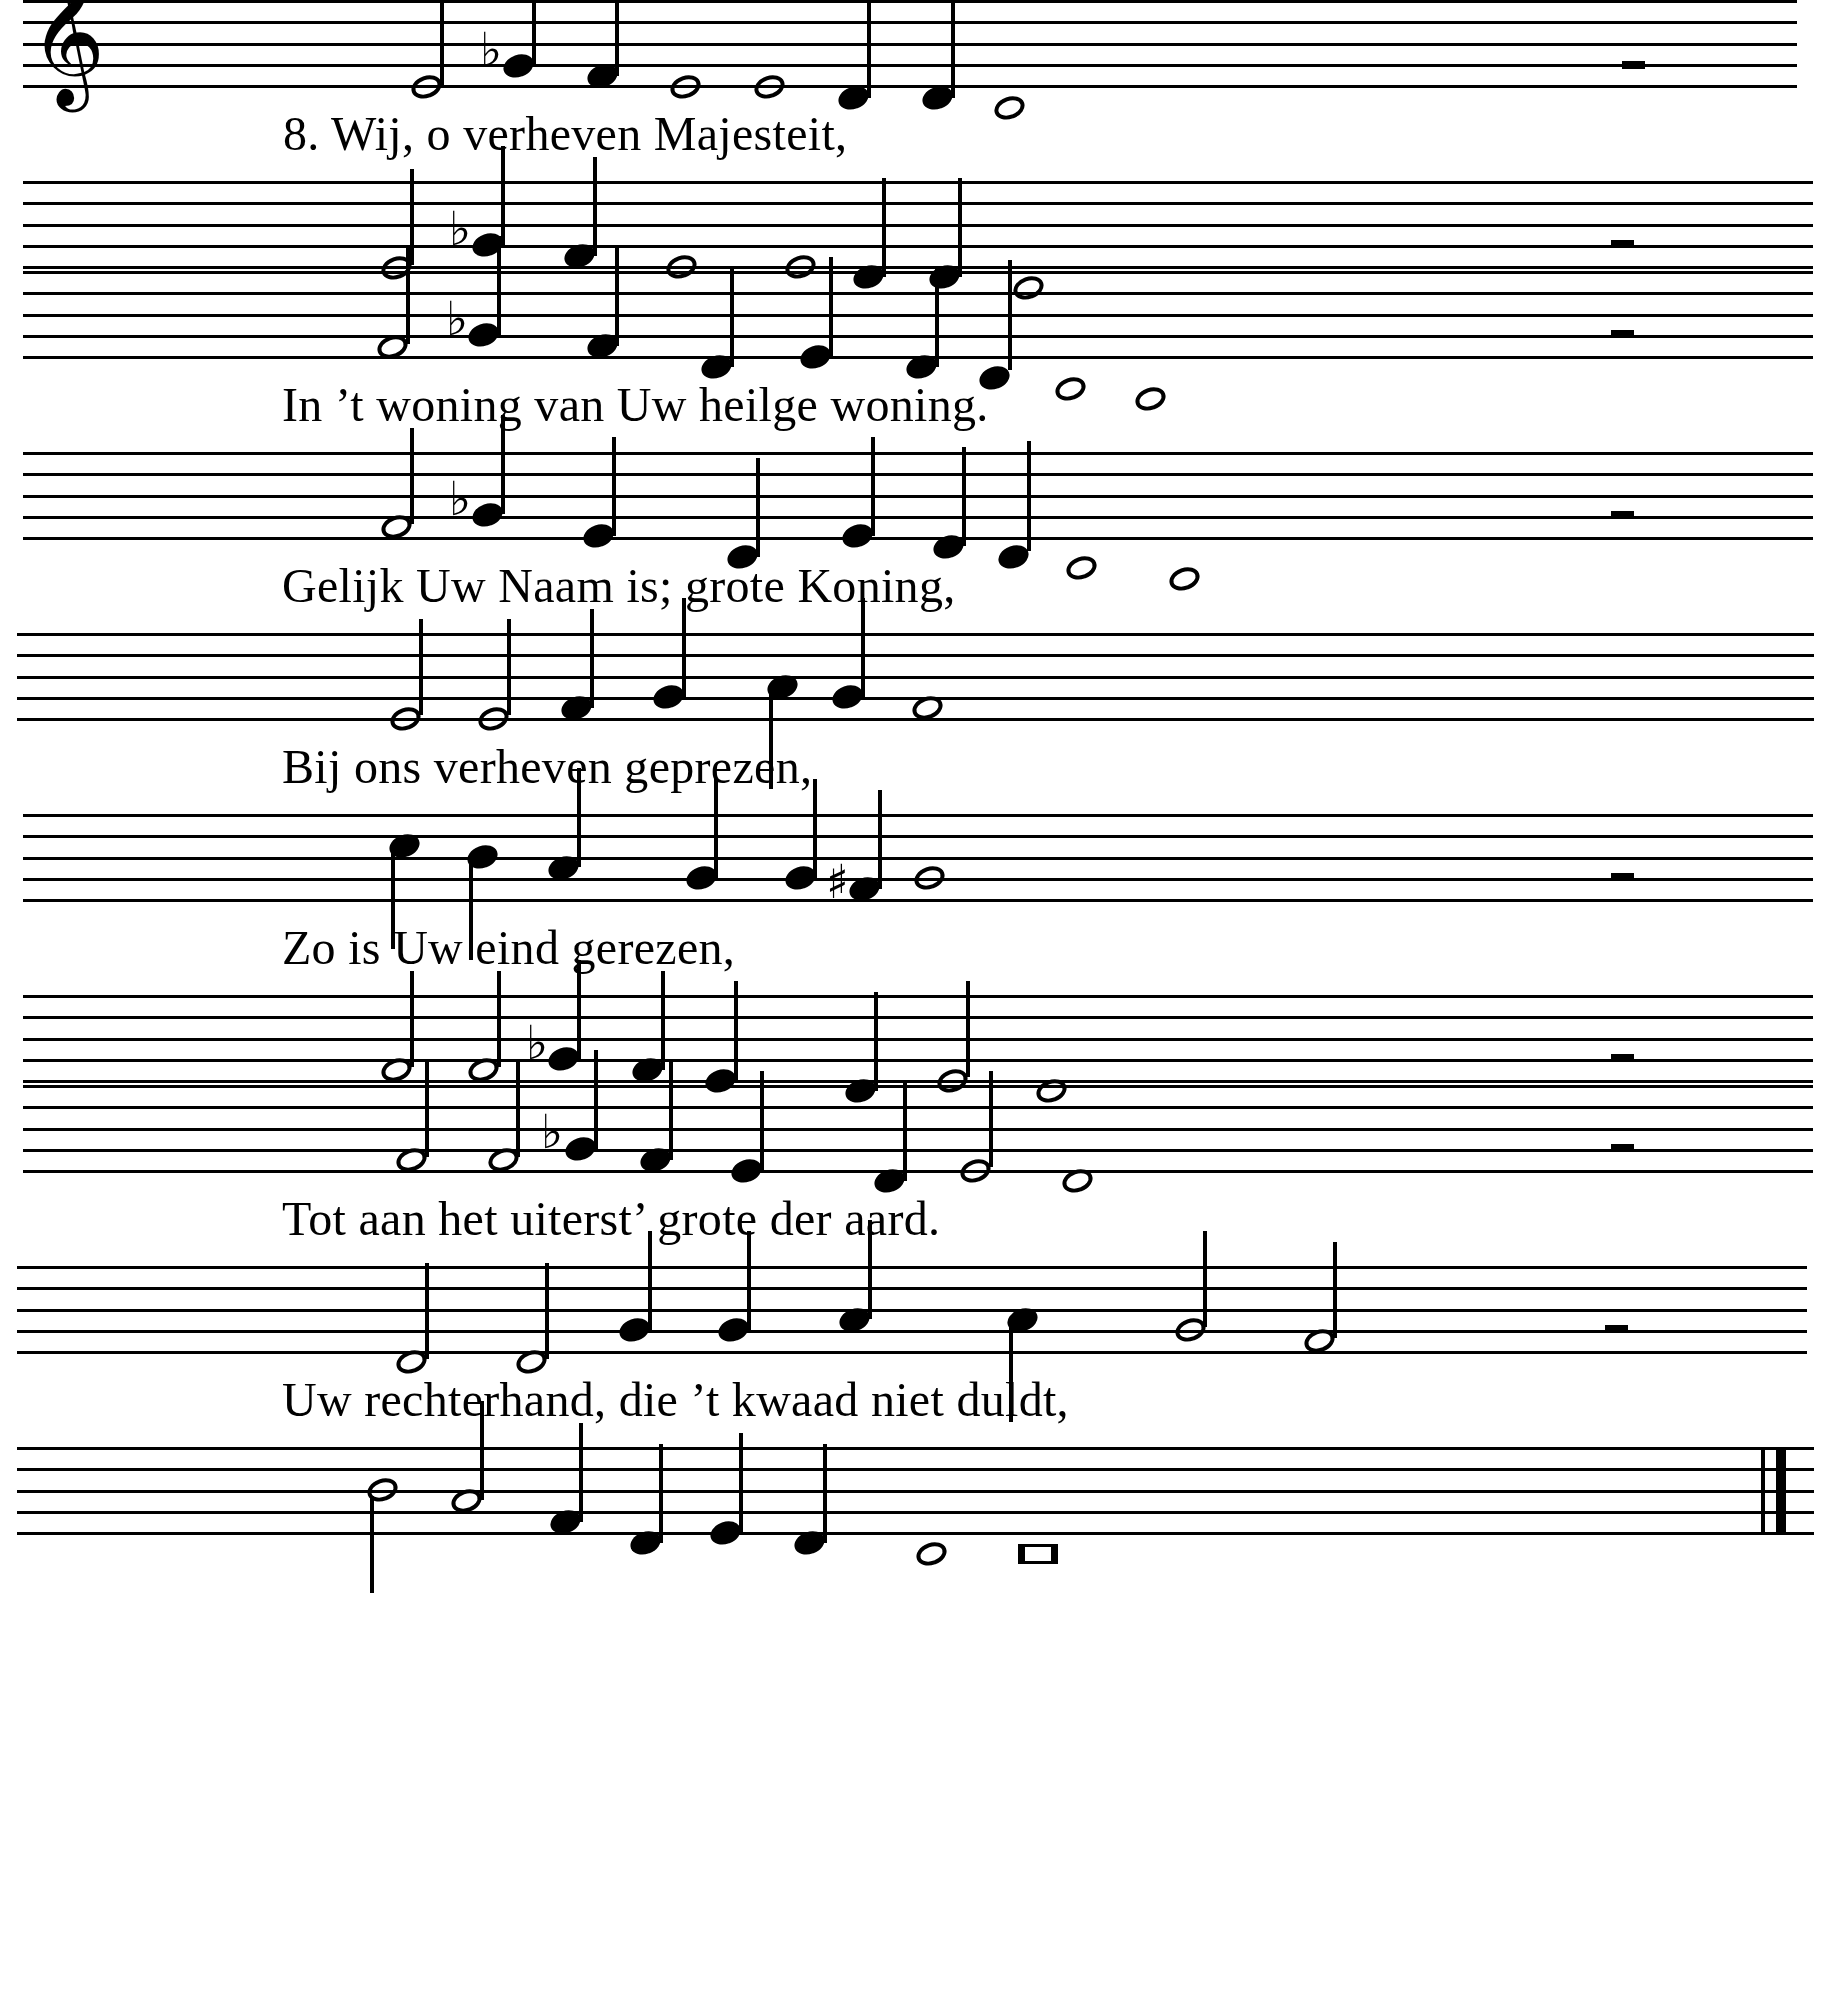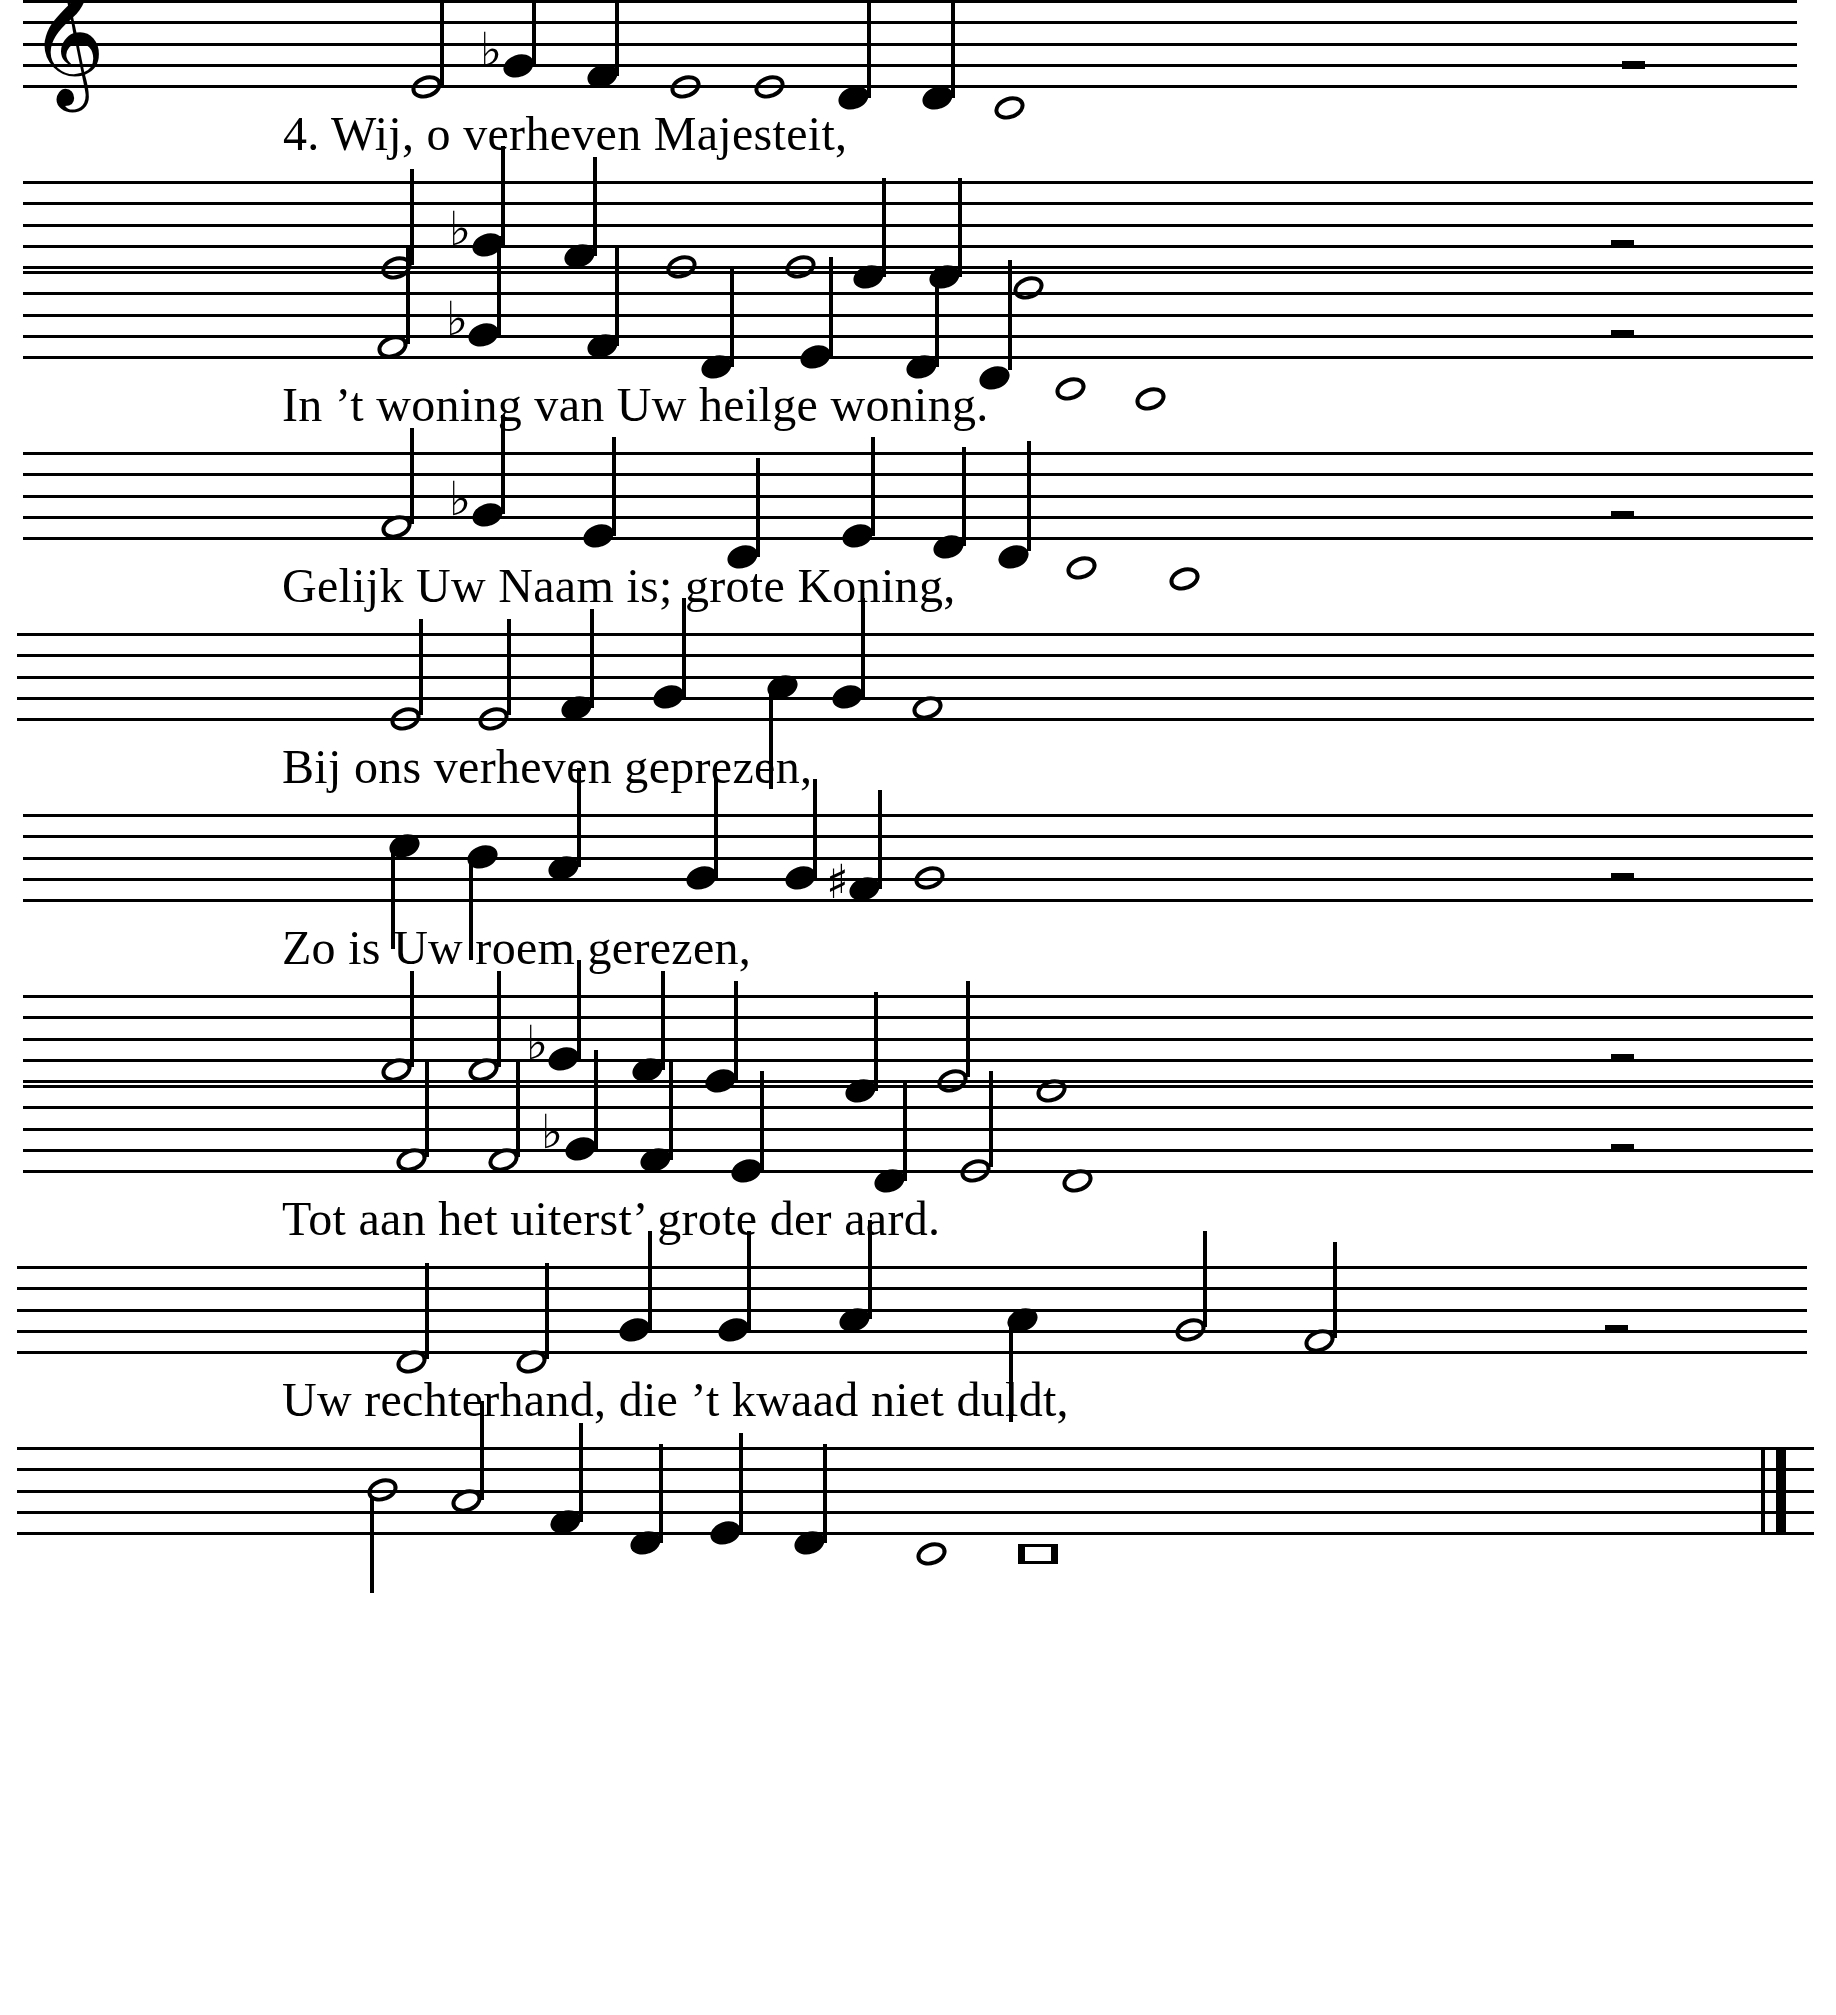--- a/index.html
+++ b/index.html
@@ -155,21 +155,21 @@
       <div class="stem" style="left:592px; top:-23px; height:99px;"></div>
       <div class="note hollow" style="left:647px; top:76px;"></div>
       <div class="note hollow" style="left:731px; top:76px;"></div>
       <div class="note filled" style="left:815px; top:87px;"></div>
       <div class="stem" style="left:844px; top:-1.5px; height:99px;"></div>
       <div class="note filled" style="left:899px; top:87px;"></div>
       <div class="stem" style="left:928px; top:-1.5px; height:99px;"></div>
       <div class="note hollow" style="left:971px; top:97px;"></div>
       <div class="rest" style="left:1599px; top:61px;"></div>
     </div>
-    <div class="lyric first">4. Wij, o verheven Majesteit,</div>
+    <div class="lyric first">8. Wij, o verheven Majesteit,</div>
   </div>
 
   <div class="system">
     <div class="staff" style="width:1790px; margin-left:23px;">
       <div class="staff-lines">
         <div class="line"></div>
           <div class="line"></div>
           <div class="line"></div>
           <div class="line"></div>
           <div class="line"></div>
@@ -298,21 +298,21 @@
       <div class="note filled" style="left:663px; top:53px;"></div>
       <div class="stem" style="left:691px; top:-35px; height:99px;"></div>
       <div class="note filled" style="left:762px; top:53px;"></div>
       <div class="stem" style="left:790px; top:-35px; height:99px;"></div>
       <span class="accidental" style="left:803px; top:44px;">♯</span>
       <div class="note filled" style="left:826px; top:64px;"></div>
       <div class="stem" style="left:855px; top:-24.4px; height:99px;"></div>
       <div class="note hollow" style="left:891px; top:53px;"></div>
       <div class="rest" style="left:1588px; top:59px;"></div>
     </div>
-    <div class="lyric">Zo is Uw roem gerezen,</div>
+    <div class="lyric">Zo is Uw eind gerezen,</div>
   </div>
 
   <div class="system">
     <div class="staff" style="width:1790px; margin-left:23px;">
       <div class="staff-lines">
         <div class="line"></div>
           <div class="line"></div>
           <div class="line"></div>
           <div class="line"></div>
           <div class="line"></div>

